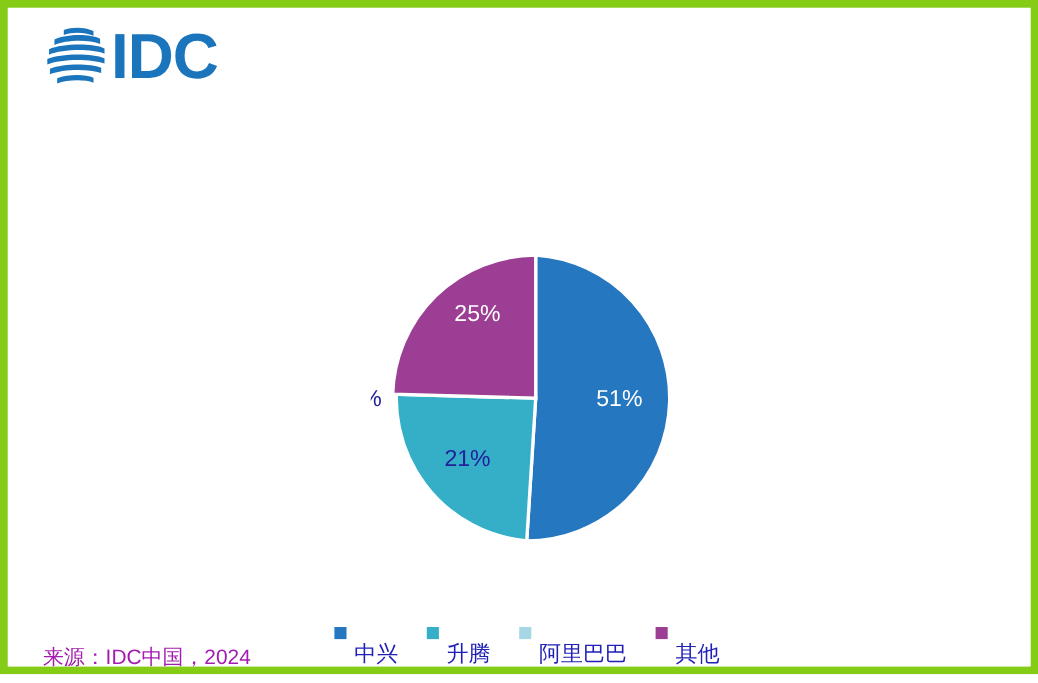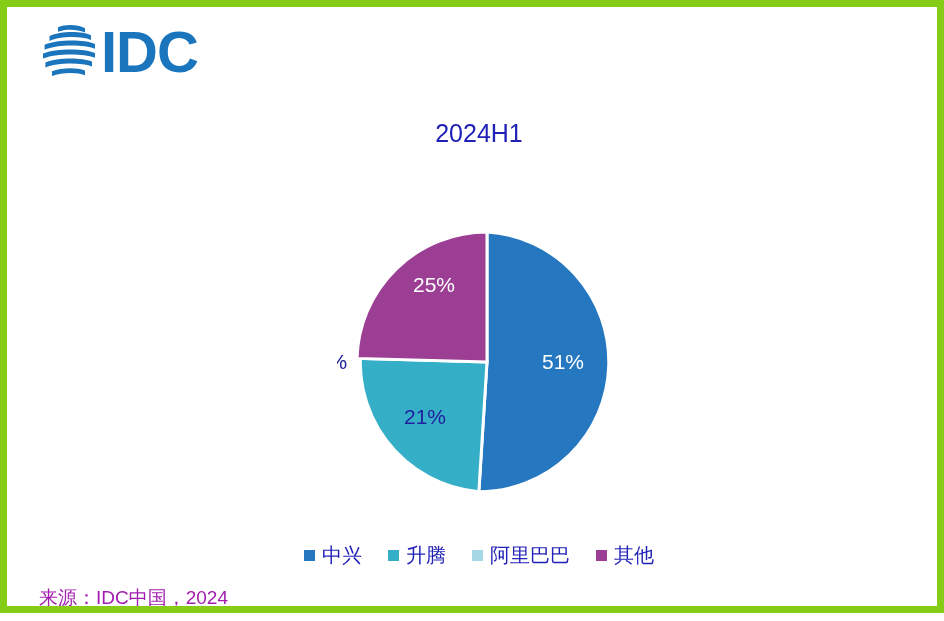--- a/index.html
+++ b/index.html
@@ -97,20 +97,21 @@
     height: 11px;
     display: inline-block;
     flex: none;
   }
   .legend-label {
     color: #2121B8;
     font-size: 20px;
     line-height: 22px;
     font-family: "Liberation Sans", "DejaVu Sans", sans-serif;
     white-space: nowrap;
+    margin-top: 40px;
   }
 
   
   #source {
     position: absolute;
     left: 32px;
     top: 578px;
     color: #a21caf;
     font-size: 19px;
     font-family: "Liberation Sans", "DejaVu Sans", sans-serif;
@@ -130,21 +131,20 @@
         <path d="M7.6 21.8 C19 16.6 47 16.0 58 21.0 L58 25.8 C46 21.0 19 21.6 7.6 26.8 Z"></path>
         <path d="M6.0 30.6 C18 25.6 46 25.0 58 30.0 L58 34.8 C45 30.0 18 30.6 6.0 35.6 Z"></path>
         <path d="M8.4 39.4 C20 34.8 44 34.2 55 38.6 L55 43.4 C43 39.2 20 39.8 8.4 44.4 Z"></path>
         <path d="M15.0 48.2 C24 44.6 40 44.2 48 47.6 L48 52.2 C40 49.0 24 49.4 15.0 53.0 Z"></path>
       </g>
     </svg>
     <span id="logo-text">IDC</span>
   </div>
 
   <div id="chart-title">
-    <span class="ttl-line">2024H1</span>
   </div>
 
   <div id="pie-wrap">
     <svg id="pie-svg" width="300" height="305" viewBox="0 0 300 305">
 
       <path fill="#2577BF" stroke="#ffffff" stroke-width="3" d="M150 150 L150 20 A130 130 0 0 1 141.84 279.74 Z"></path>
 
       <path fill="#35AFC8" stroke="#ffffff" stroke-width="3" d="M150 150 L141.84 279.74 A130 130 0 0 1 25.71 125.34 Z"></path>
 
       <path fill="#A5D8E4" stroke="#ffffff" stroke-width="3" d="M150 150 L25.71 125.34 A130 130 0 0 1 20.02 146.40 Z"></path>

